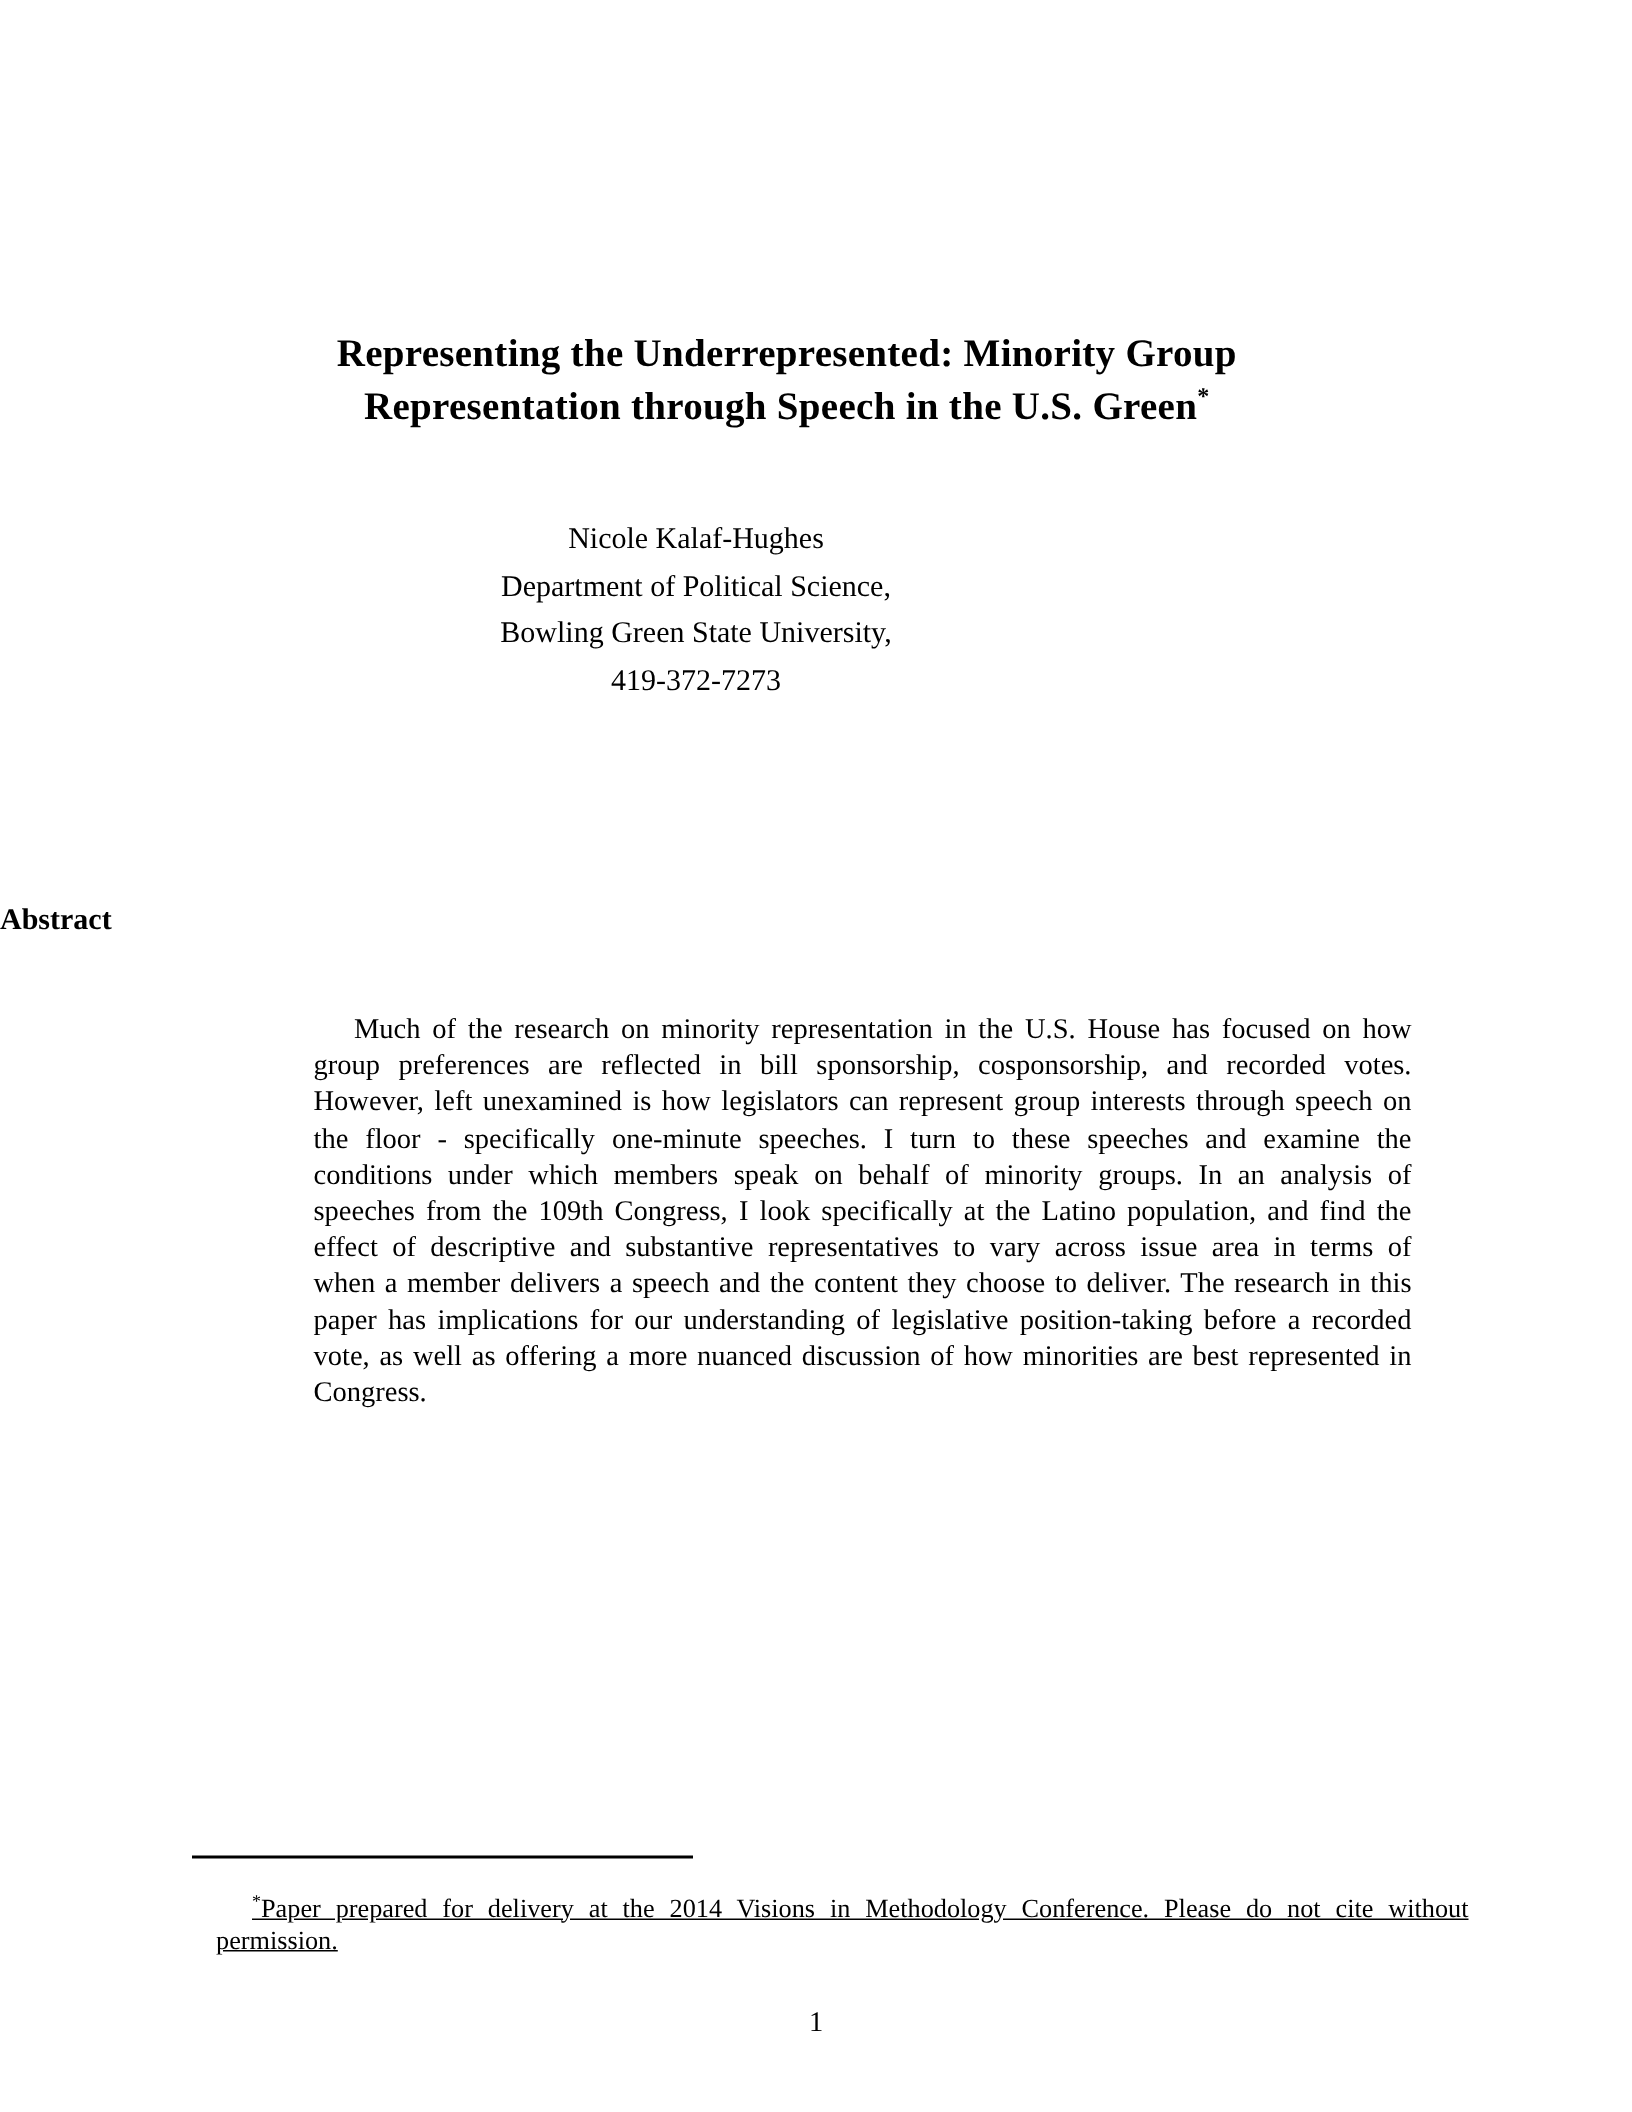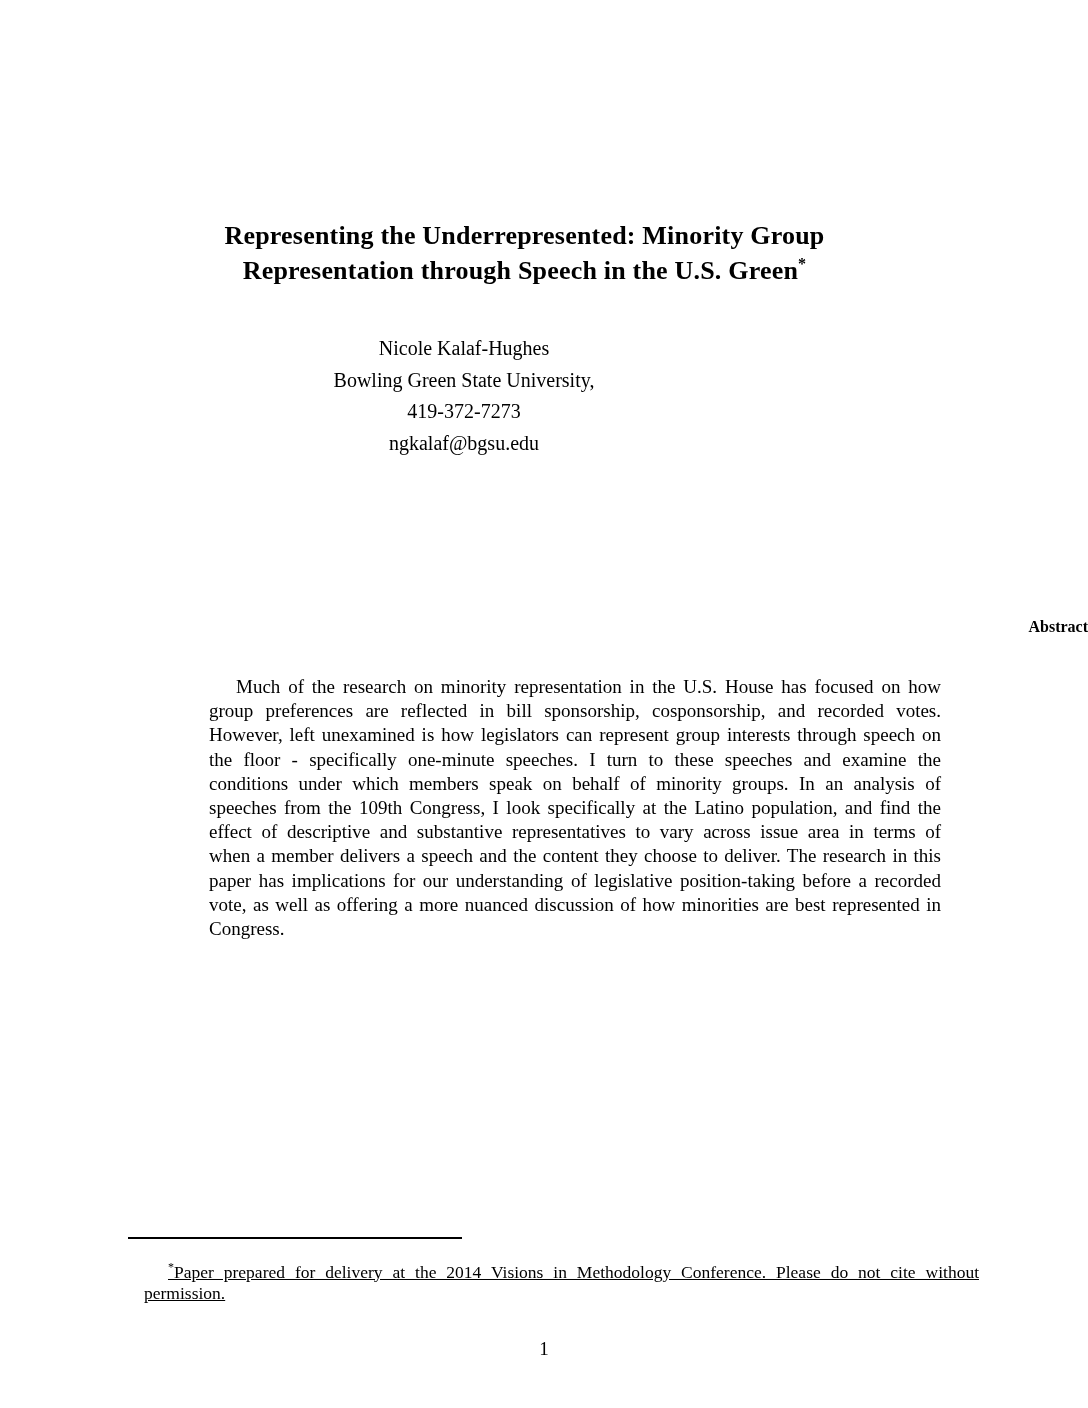--- a/index.html
+++ b/index.html
@@ -26,36 +26,35 @@
     font-size: 26px;
     line-height: 35px;
     letter-spacing: 0.2px;
   }
   .title-block sup {
     font-size: 16px;
     line-height: 0;
   }
   .author-block {
     position: absolute;
-    top: 333px;
+    top: 344px;
     left: 0;
     width: 928px;
     text-align: center;
     font-size: 20px;
     line-height: 31.5px;
   }
   .abstract-heading {
     position: absolute;
     top: 602px;
     left: 0;
     width: 1088px;
-    text-align: right;
+    text-align: left;
     font-weight: bold;
-    font-size: 16px;
-    margin-top: 16px;
+    font-size: 20px;
   }
   .abstract-body {
     position: absolute;
     top: 656px;
     left: 178px;
     width: 732px;
     font-size: 19px;
     line-height: 24.2px;
     text-align: justify;
     text-indent: 27px;
@@ -99,23 +98,23 @@
 
 <div class="page">
 
   <div class="title-block">
     <div>Representing the Underrepresented: Minority Group</div>
     <div><span>Representation through Speech in the U.S. Green</span><sup>*</sup></div>
   </div>
 
   <div class="author-block">
     <div>Nicole Kalaf-Hughes</div>
+    <div>Department of Political Science,</div>
     <div>Bowling Green State University,</div>
     <div>419-372-7273</div>
-    <div>ngkalaf@bgsu.edu</div>
   </div>
 
   <div class="abstract-heading">Abstract</div>
 
   <p class="abstract-body">Much of the research on minority representation in the U.S. House has focused on how group preferences are reflected in bill sponsorship, cosponsorship, and recorded votes. However, left unexamined is how legislators can represent group interests through speech on the floor - specifically one-minute speeches. I turn to these speeches and examine the conditions under which members speak on behalf of minority groups. In an analysis of speeches from the 109th Congress, I look specifically at the Latino population, and find the effect of descriptive and substantive representatives to vary across issue area in terms of when a member delivers a speech and the content they choose to deliver. The research in this paper has implications for our understanding of legislative position-taking before a recorded vote, as well as offering a more nuanced discussion of how minorities are best represented in Congress.</p>
 
   <div class="footnote-rule"></div>
 
   <p class="footnote"><sup>*</sup><span>Paper prepared for delivery at the 2014 Visions in Methodology Conference. Please do not cite without permission.</span></p>
 

